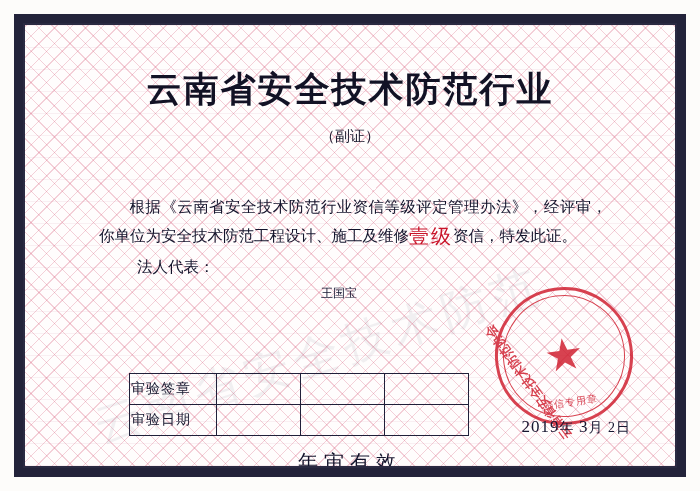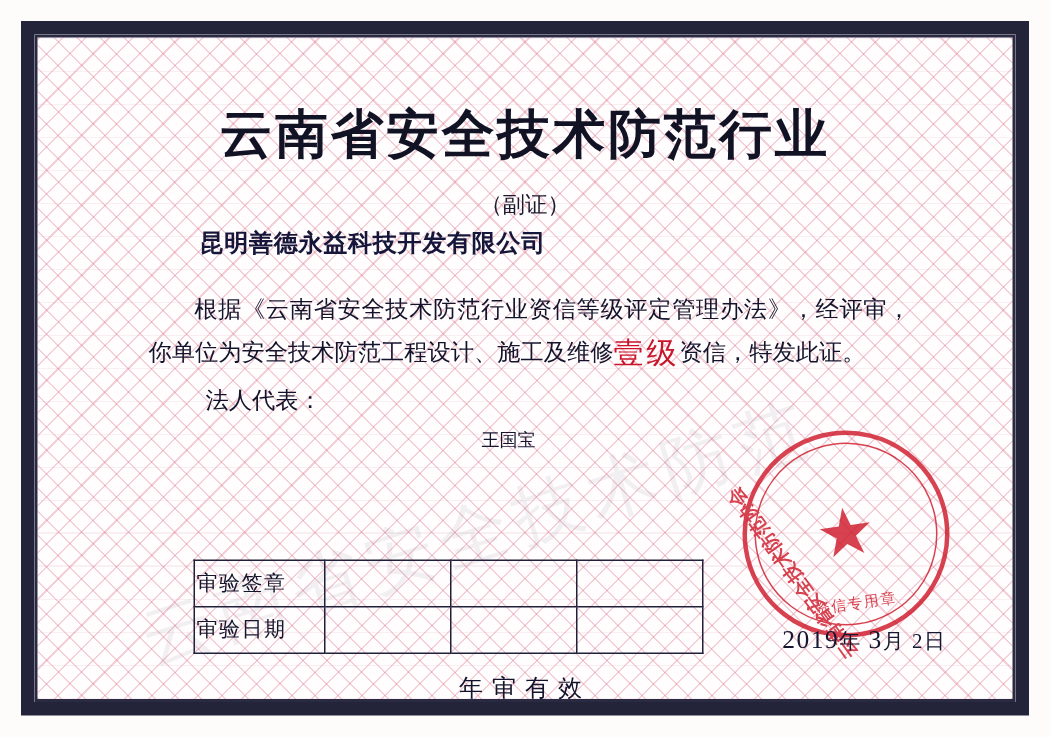--- a/index.html
+++ b/index.html
@@ -249,41 +249,40 @@
   }
   .date-line .y { font-size: 17px; }
   .date-line .m { font-size: 17px; }
 
   .footer-note {
     position: absolute;
     left: 0;
     right: 0;
     top: 424px;
     text-align: center;
-    font-size: 16px;
+    font-size: 20px;
     color: #13132b;
     letter-spacing: 6px;
   }
 </style>
 </head>
 <body>
 
 <div class="certificate">
   <div class="frame-outer">
     <div class="frame-inner">
 
       <div class="watermark">云南省安全技术防范</div>
 
       <div class="content">
 
         <div class="title-line1">云南省安全技术防范行业</div>
         <div class="subtitle">（副证）</div>
 
         <div class="row-company">
-          <div class="company-name">昆明善德永益科技开发有限公司</div>
         </div>
 
         <div class="body-text">
           <span class="indent"></span><span>根据《云南省安全技术防范行业资信等级评定管理办法》，经评审，你单位为安全技术防范工程设计、施工及维修</span><span class="grade">壹级</span><span>资信，特发此证。</span>
         </div>
 
         <div class="rep-row">
           <span>法人代表：</span>
           <span class="rep-name">王国宝</span>
         </div>

